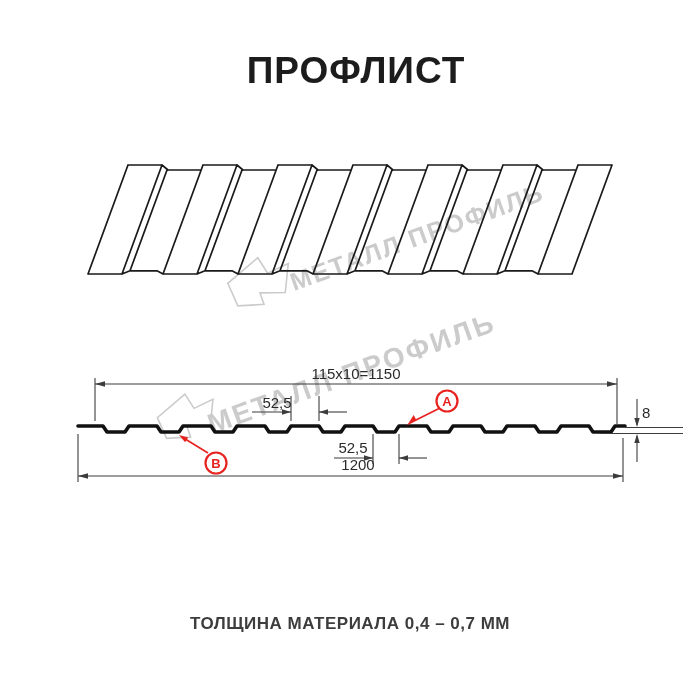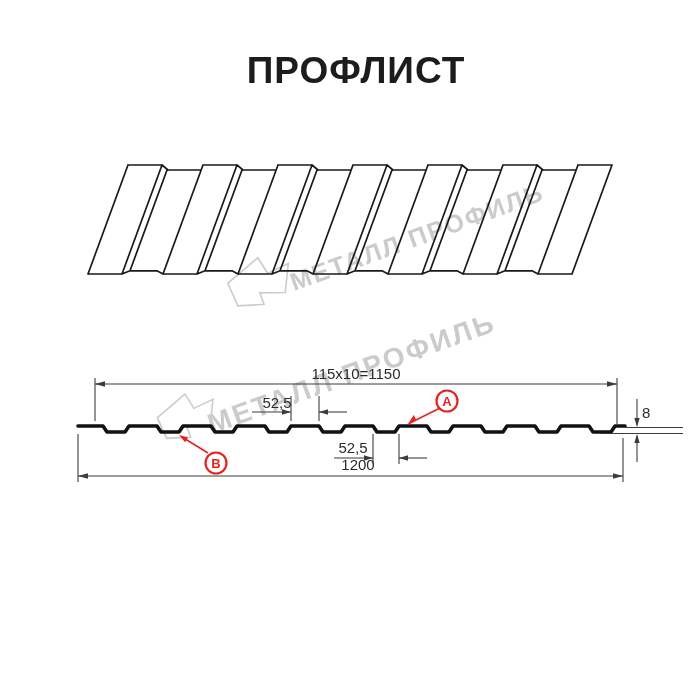--- a/index.html
+++ b/index.html
@@ -97,13 +97,14 @@
       <text class="callout" x="447" y="405.5" text-anchor="middle" fill="#e8221e">А</text>
     </g>
     <g>
       <line x1="208" y1="453" x2="182" y2="437" stroke="#e8221e" stroke-width="1.6"></line>
       <polygon points="179,435 188.1,437.4 185.1,442.2" fill="#e8221e"></polygon>
       <circle cx="216" cy="463" r="10.5" fill="#fff" stroke="#e8221e" stroke-width="2.2"></circle>
       <text class="callout" x="216" y="467.5" text-anchor="middle" fill="#e8221e">В</text>
     </g>
   </svg>
 
+  <div class="footer">ТОЛЩИНА МАТЕРИАЛА 0,4 – 0,7 ММ</div>
 </div>
 
 </body></html>

